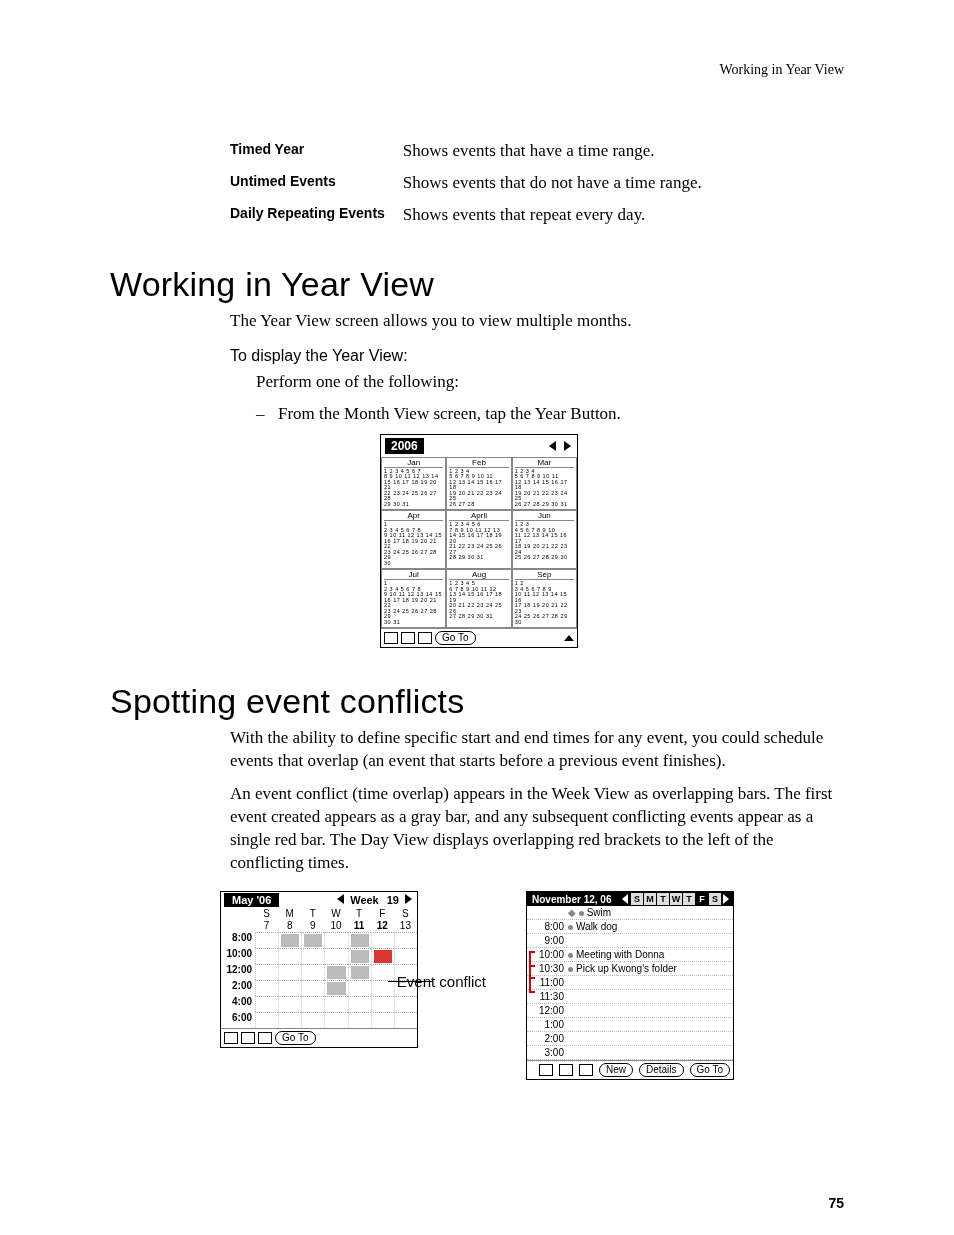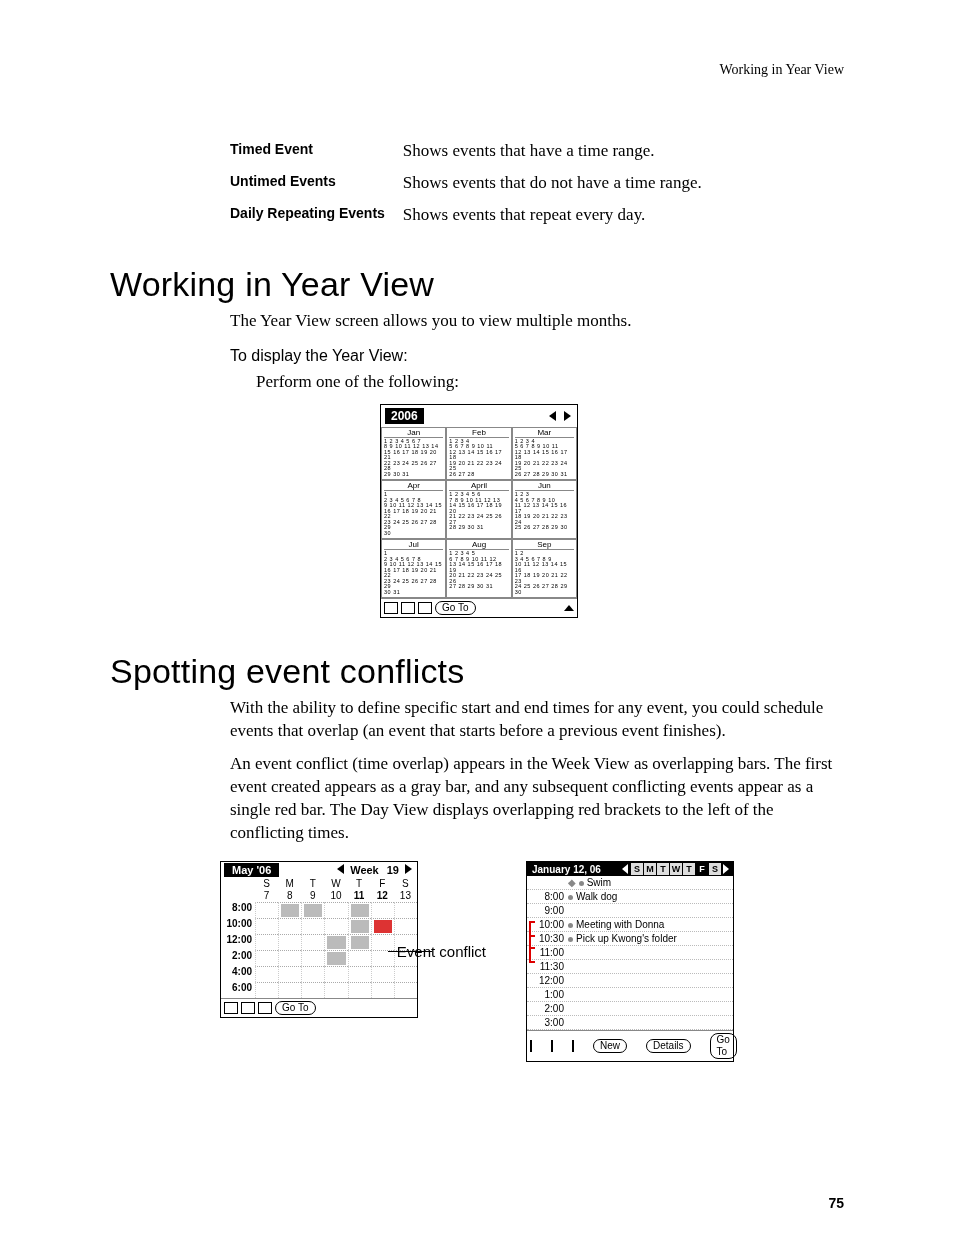--- a/index.html
+++ b/index.html
@@ -306,56 +306,58 @@
     width: 4px;
     border-left: 2px solid #d00;
     border-top: 2px solid #d00;
     border-bottom: 2px solid #d00;
   }
   .brk1 { top: 59px; height: 24px; }
   .brk2 { top: 73px; height: 24px; }
   .day-footer {
     display: flex;
     align-items: center;
-    gap: 19px;
+    gap: 6px;
     border-top: 0.5px solid #888;
     padding: 2px 3px;
+    justify-content: flex-end;
   }
 </style>
 </head>
 <body>
 
 <div class="page">
 
   <div class="running-head">Working in Year View</div>
 
   <table class="defs">
     <tbody>
         <tr>
-      <td class="term">Timed Event</td>
+      <td class="term">Timed Year</td>
       <td>Shows events that have a time range.</td>
     </tr>
     <tr>
       <td class="term">Untimed Events</td>
       <td>Shows events that do not have a time range.</td>
     </tr>
     <tr>
       <td class="term">Daily Repeating Events</td>
       <td>Shows events that repeat every day.</td>
     </tr>
   </tbody>
     </table>
 
   <h1 class="section">Working in Year View</h1>
 
   <div class="body-indent">
     <p class="body">The Year View screen allows you to view multiple months.</p>
     <div class="subhead">To display the Year View:</div>
     <p class="body" style="margin-left:26px;">Perform one of the following:</p>
     <ul class="dash">
+      <li>From the Month View screen, tap the Year Button.</li>
     </ul>
 
     <div class="year-shot">
       <div class="year-title">
         <span class="yr">2006</span>
         <span class="arrows">
           <span class="l"></span>
           <span class="r"></span>
         </span>
       </div>
@@ -559,21 +561,21 @@
       </div>
       <div class="callout-line"></div>
       <div class="mini-callout" id="callout-text">Event
 conflict</div>
     </div>
 
     <div class="gap"></div>
 
     <div class="day-shot" style="position:relative;">
       <div class="day-title">
-        <span class="date">January 12, 06</span>
+        <span class="date">November 12, 06</span>
         <div class="dow" id="day-dows">
           <span class="nav navl"></span>
         <span>S</span>
             <span>M</span>
             <span>T</span>
             <span>W</span>
             <span>T</span>
             <span class="sel">F</span>
             <span>S</span>
             <span class="nav navr"></span>

